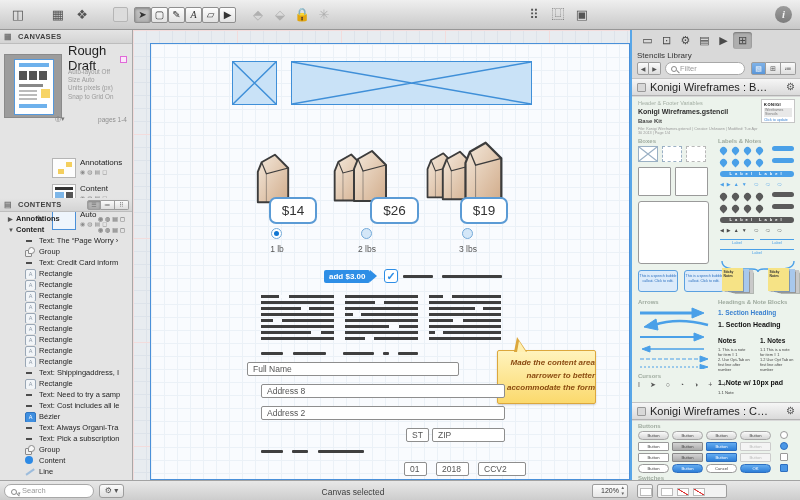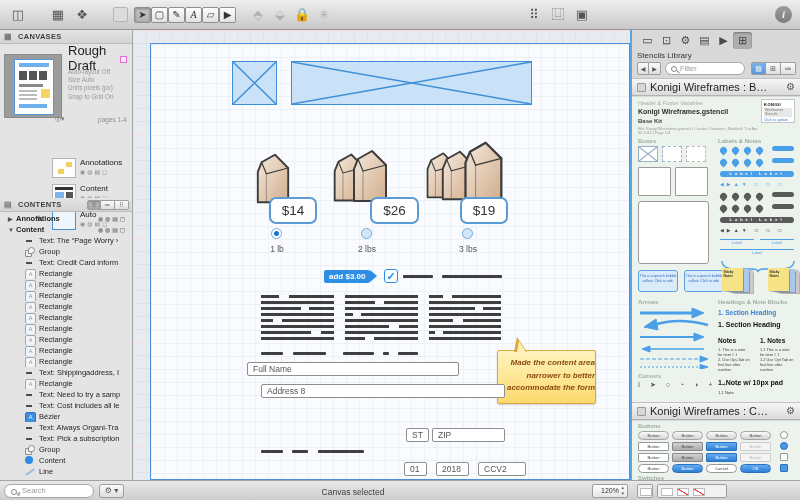--- a/index.html
+++ b/index.html
@@ -481,20 +481,21 @@
       <span class="dash" style="left:247px;top:308px;width:20px;height:2.5px"></span>
 
       <div class="callout">
         <div>Made the content area</div>
         <div>narrower to better</div>
         <div>accommodate the form</div>
       </div>
 
       <div class="ff" style="left:96px;top:318px;width:212px">Full Name</div>
       <div class="ff" style="left:110px;top:340px;width:244px">Address 8</div>
+      <div class="ff" style="left:110px;top:362px;width:244px">Address 2</div>
       <div class="ff" style="left:255px;top:384px;width:23px">ST</div>
       <div class="ff" style="left:281px;top:384px;width:73px">ZIP</div>
 
       <span class="dash" style="left:110px;top:406px;width:22px;height:2.5px"></span>
       <span class="dash" style="left:141px;top:406px;width:16px;height:2.5px"></span>
       <span class="dash" style="left:167px;top:406px;width:46px;height:2.5px"></span>
 
       <div class="ff" style="left:253px;top:418px;width:23px">01</div>
       <div class="ff" style="left:285px;top:418px;width:33px">2018</div>
       <div class="ff" style="left:327px;top:418px;width:48px">CCV2</div>

